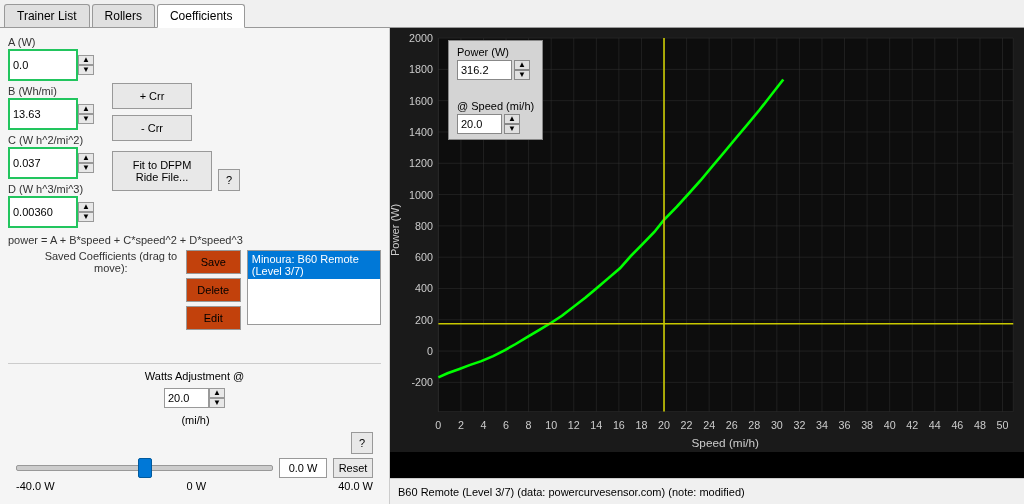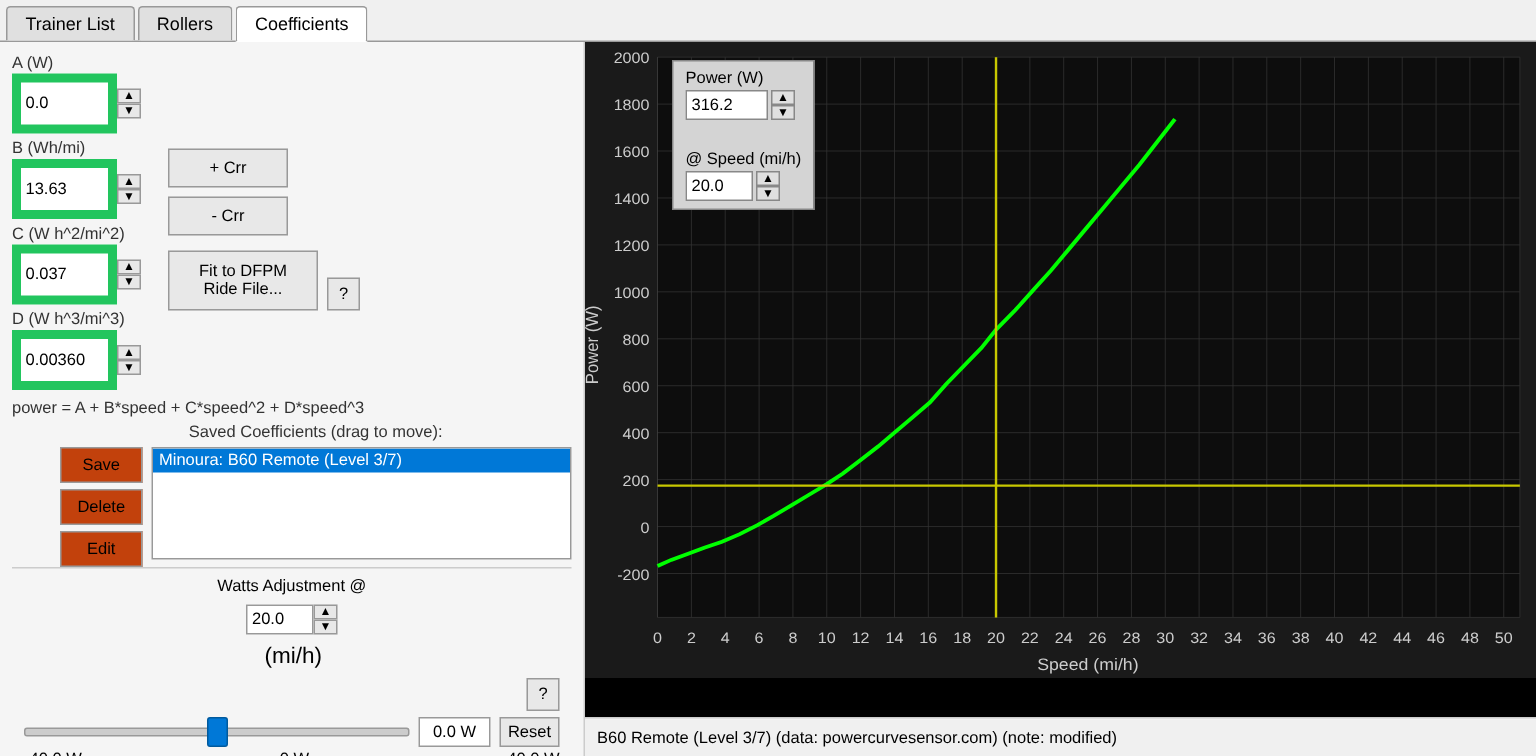--- a/index.html
+++ b/index.html
@@ -14,49 +14,49 @@
     .main-content { display: flex; height: calc(504px - 28px); }
 
     
     .left-panel { width: 390px; min-width: 390px; background: #f5f5f5; border-right: 1px solid #ccc; display: flex; flex-direction: column; padding: 8px; }
 
     .coefficients-area { display: flex; gap: 8px; }
     .coeff-fields { display: flex; flex-direction: column; gap: 4px; }
     .field-group { display: flex; flex-direction: column; }
     .field-label { font-size: 11px; color: #333; margin-bottom: 1px; }
     .spin-row { display: flex; align-items: center; }
-    .spin-input { width: 70px; height: 20px; border: 6px solid #22c55e; padding: 14px 3px; font-size: 11px; background: #fff; }
+    .spin-input { width: 70px; height: 20px; border: 2px solid #22c55e; padding: 14px 3px; font-size: 11px; background: #fff; }
     .spin-btn-group { display: flex; flex-direction: column; }
     .spin-btn { width: 16px; height: 10px; border: 1px solid #999; background: #e8e8e8; cursor: pointer; display: flex; align-items: center; justify-content: center; font-size: 8px; line-height: 1; }
 
     .coeff-buttons { display: flex; flex-direction: column; justify-content: center; gap: 6px; padding-left: 10px; padding-top: 10px; }
     .crr-btn { width: 80px; height: 26px; border: 1px solid #999; background: #e8e8e8; cursor: pointer; font-size: 11px; }
 
     .fit-area { display: flex; align-items: flex-end; gap: 6px; margin-top: 4px; }
     .fit-btn { width: 100px; height: 40px; border: 1px solid #999; background: #e8e8e8; cursor: pointer; font-size: 11px; }
     .help-btn { width: 22px; height: 22px; border: 1px solid #999; background: #e8e8e8; cursor: pointer; font-size: 11px; }
 
     .formula-text { font-size: 11px; color: #333; margin: 6px 0 4px 0; }
 
-    .saved-coeff-section { display: flex; flex-direction: column; gap: 4px; padding-left: 32px; }
+    .saved-coeff-section { display: flex; flex-direction: row; gap: 4px; padding-left: 32px; }
     .saved-label { font-size: 11px; color: #333; text-align: center; }
     .saved-layout { display: flex; gap: 6px; }
     .saved-buttons { display: flex; flex-direction: column; gap: 4px; }
     .list-btn { width: 55px; height: 24px; border: 1px solid #999; background: #c2410c; cursor: pointer; font-size: 11px; }
     .saved-list { flex: 1; border: 1px solid #999; background: #fff; height: 75px; overflow-y: auto; }
     .list-item { padding: 2px 4px; font-size: 11px; cursor: pointer; }
     .list-item.selected { background: #0078d7; color: #fff; }
 
     
     .watts-area { border-top: 1px solid #ccc; padding: 6px 8px 4px 8px; margin-top: auto; }
     .watts-row1 { display: flex; align-items: center; gap: 6px; margin-bottom: 4px; flex-direction: column; }
     .watts-label { font-size: 11px; }
     .watts-value-spin { display: flex; align-items: center; }
     .watts-value-input { width: 45px; height: 20px; border: 1px solid #999; padding: 1px 3px; font-size: 11px; background: #fff; }
-    .watts-unit { font-size: 15px; margin-left: 2px; }
+    .watts-unit { font-size: 11px; margin-left: 2px; }
     .watts-help { width: 22px; height: 22px; border: 1px solid #999; background: #e8e8e8; cursor: pointer; font-size: 11px; margin-left: auto; }
 
     .slider-row { display: flex; align-items: center; gap: 6px; margin-bottom: 2px; }
     .slider-track { flex: 1; height: 4px; background: #ccc; border: 1px solid #999; border-radius: 2px; position: relative; }
     .slider-label-row { display: flex; justify-content: space-between; align-items: center; font-size: 11px; }
     .watts-display { width: 48px; height: 20px; border: 1px solid #999; background: #fff; font-size: 11px; display: flex; align-items: center; justify-content: center; }
     .reset-btn { width: 40px; height: 20px; border: 1px solid #999; background: #e8e8e8; cursor: pointer; font-size: 11px; }
 
     
     .right-panel { flex: 1; background: #000; display: flex; flex-direction: column; position: relative; }

